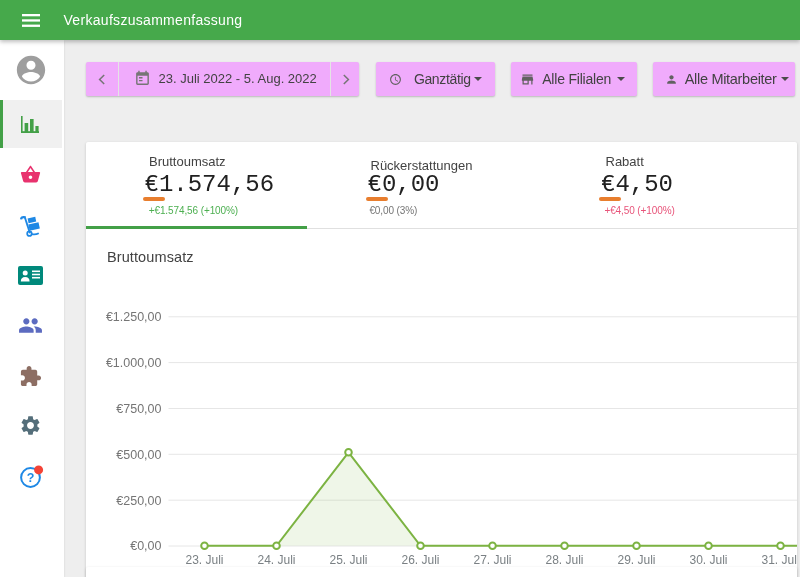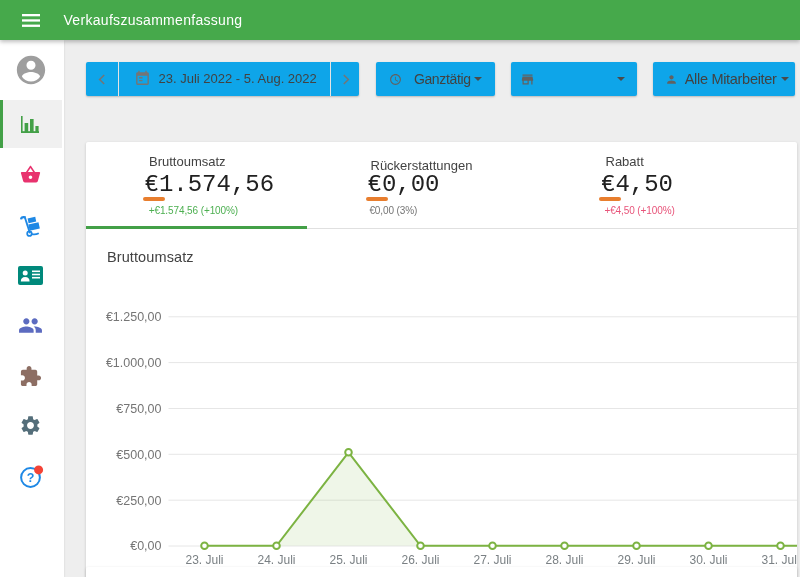--- a/index.html
+++ b/index.html
@@ -2,21 +2,21 @@
 <html><head>
 <meta charset="utf-8">
 <style>
   * { margin:0; padding:0; box-sizing:border-box; }
   html,body { width:800px; height:577px; overflow:hidden; font-family:"Liberation Sans", sans-serif; background:#eeeeee; }
   .appbar { position:absolute; left:0; top:0; width:800px; height:40px; background:#46a94b; box-shadow:0 2px 4px rgba(0,0,0,0.25); z-index:30; }
   .appbar .title { position:absolute; left:63.5px; top:0; line-height:40px; color:#fff; font-size:14px; letter-spacing:0.3px; }
   .sidebar { position:absolute; left:0; top:40px; width:64px; height:537px; background:#ffffff; z-index:20; box-shadow:0 1px 2px rgba(0,0,0,0.12); }
   .active-item { position:absolute; left:0; top:59.5px; width:61.5px; height:48px; background:#f0f0f0; border-left:3px solid #43a047; }
   .icon { position:absolute; }
-  .btn { position:absolute; top:62px; height:34px; background:#0ea5e9; border-radius:2px; box-shadow:0 1px 2px rgba(0,0,0,0.22); color:#424242; font-size:14px; }
+  .btn { position:absolute; top:62px; height:34px; background:#f0abfc; border-radius:2px; box-shadow:0 1px 2px rgba(0,0,0,0.22); color:#424242; font-size:14px; }
   .btn span { position:absolute; top:0; line-height:34px; white-space:nowrap; letter-spacing:-0.2px; }
   .btn svg { position:absolute; }
   .sep { position:absolute; top:0; width:1px; height:34px; background:#e4e4e4; }
   .caret { position:absolute; width:0; height:0; border-left:4.2px solid transparent; border-right:4.2px solid transparent; border-top:4.6px solid #4a4a4a; }
   .card { position:absolute; background:#fff; border-radius:2px; box-shadow:0 1px 3px rgba(0,0,0,0.18); }
   #card1 { left:85.5px; top:110px; width:711.5px; height:441px;margin-top:32px; }
   #card2 { left:85.5px; top:567px; width:711.5px; height:30px; }
   .tablabel { position:absolute; font-size:13px; color:#424242; line-height:15px; }
   .tabvalue { position:absolute; font-size:24px; color:#212121; line-height:28px;font-family:Liberation Mono, monospace; }
   .tabsub { position:absolute; font-size:10px; line-height:13px; letter-spacing:-0.1px; }
@@ -110,20 +110,21 @@
         <path d="M11.99 2C6.47 2 2 6.48 2 12s4.47 10 9.99 10C17.52 22 22 17.52 22 12S17.52 2 11.99 2zM12 20c-4.42 0-8-3.58-8-8s3.58-8 8-8 8 3.58 8 8-3.58 8-8 8zm.5-13H11v6l5.25 3.15.75-1.23-4.5-2.67z"></path>
       </svg>
     <span style="left:38.4px; letter-spacing:-0.35px;">Ganztätig</span>
     <div class="caret" style="left:98.5px; top:14.7px;"></div>
   </div>
   <div class="btn" style="left:510.5px; width:126.5px;">
     <svg style="left:9.7px;top:72px" width="15" height="15" viewBox="0 0 24 24" fill="#616161"></svg>
     <svg style="left:9.7px;top:9.5px" width="15" height="15" viewBox="0 0 24 24" fill="#616161">
         <path d="M20 4H4v2h16V4zm1 10v-2l-1-5H4l-1 5v2h1v6h10v-6h4v6h2v-6h1zm-9 4H6v-4h6v4z"></path>
       </svg>
+    <span style="left:31.7px;">Alle Filialen</span>
     <div class="caret" style="left:106px; top:14.7px;"></div>
   </div>
   <div class="btn" style="left:652.5px; width:142.8px;">
     <svg style="left:12.6px;top:11px" width="13" height="13" viewBox="0 0 24 24" fill="#616161">
         <path d="M12 12c2.21 0 4-1.79 4-4s-1.79-4-4-4-4 1.79-4 4 1.79 4 4 4zm0 2c-2.67 0-8 1.34-8 4v2h16v-2c0-2.66-5.33-4-8-4z"></path>
       </svg>
     <span style="left:32.2px; font-size:14.5px; letter-spacing:-0.3px;">Alle Mitarbeiter</span>
     <div class="caret" style="left:128.3px; top:14.7px;"></div>
   </div>
 </div>

